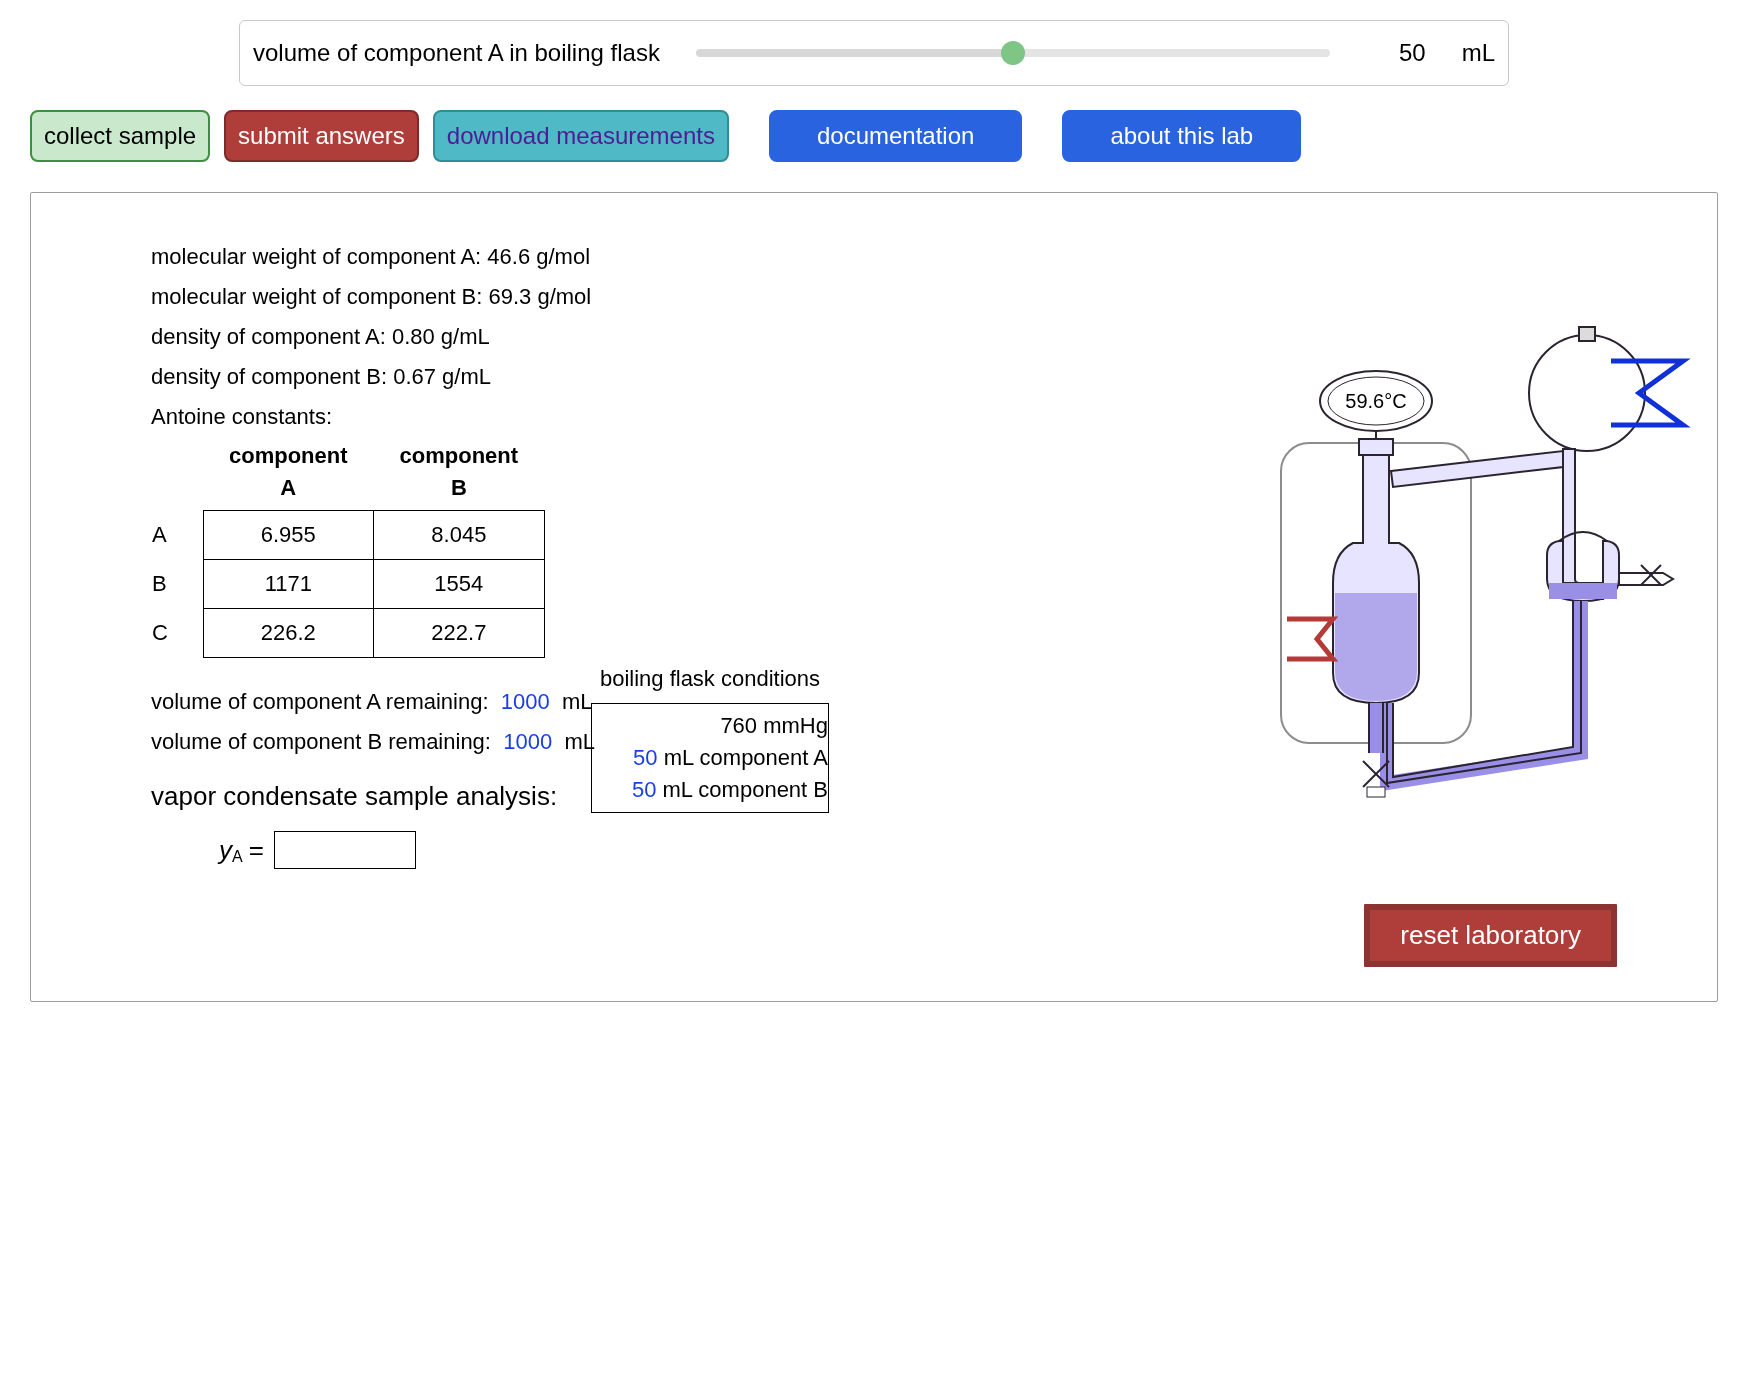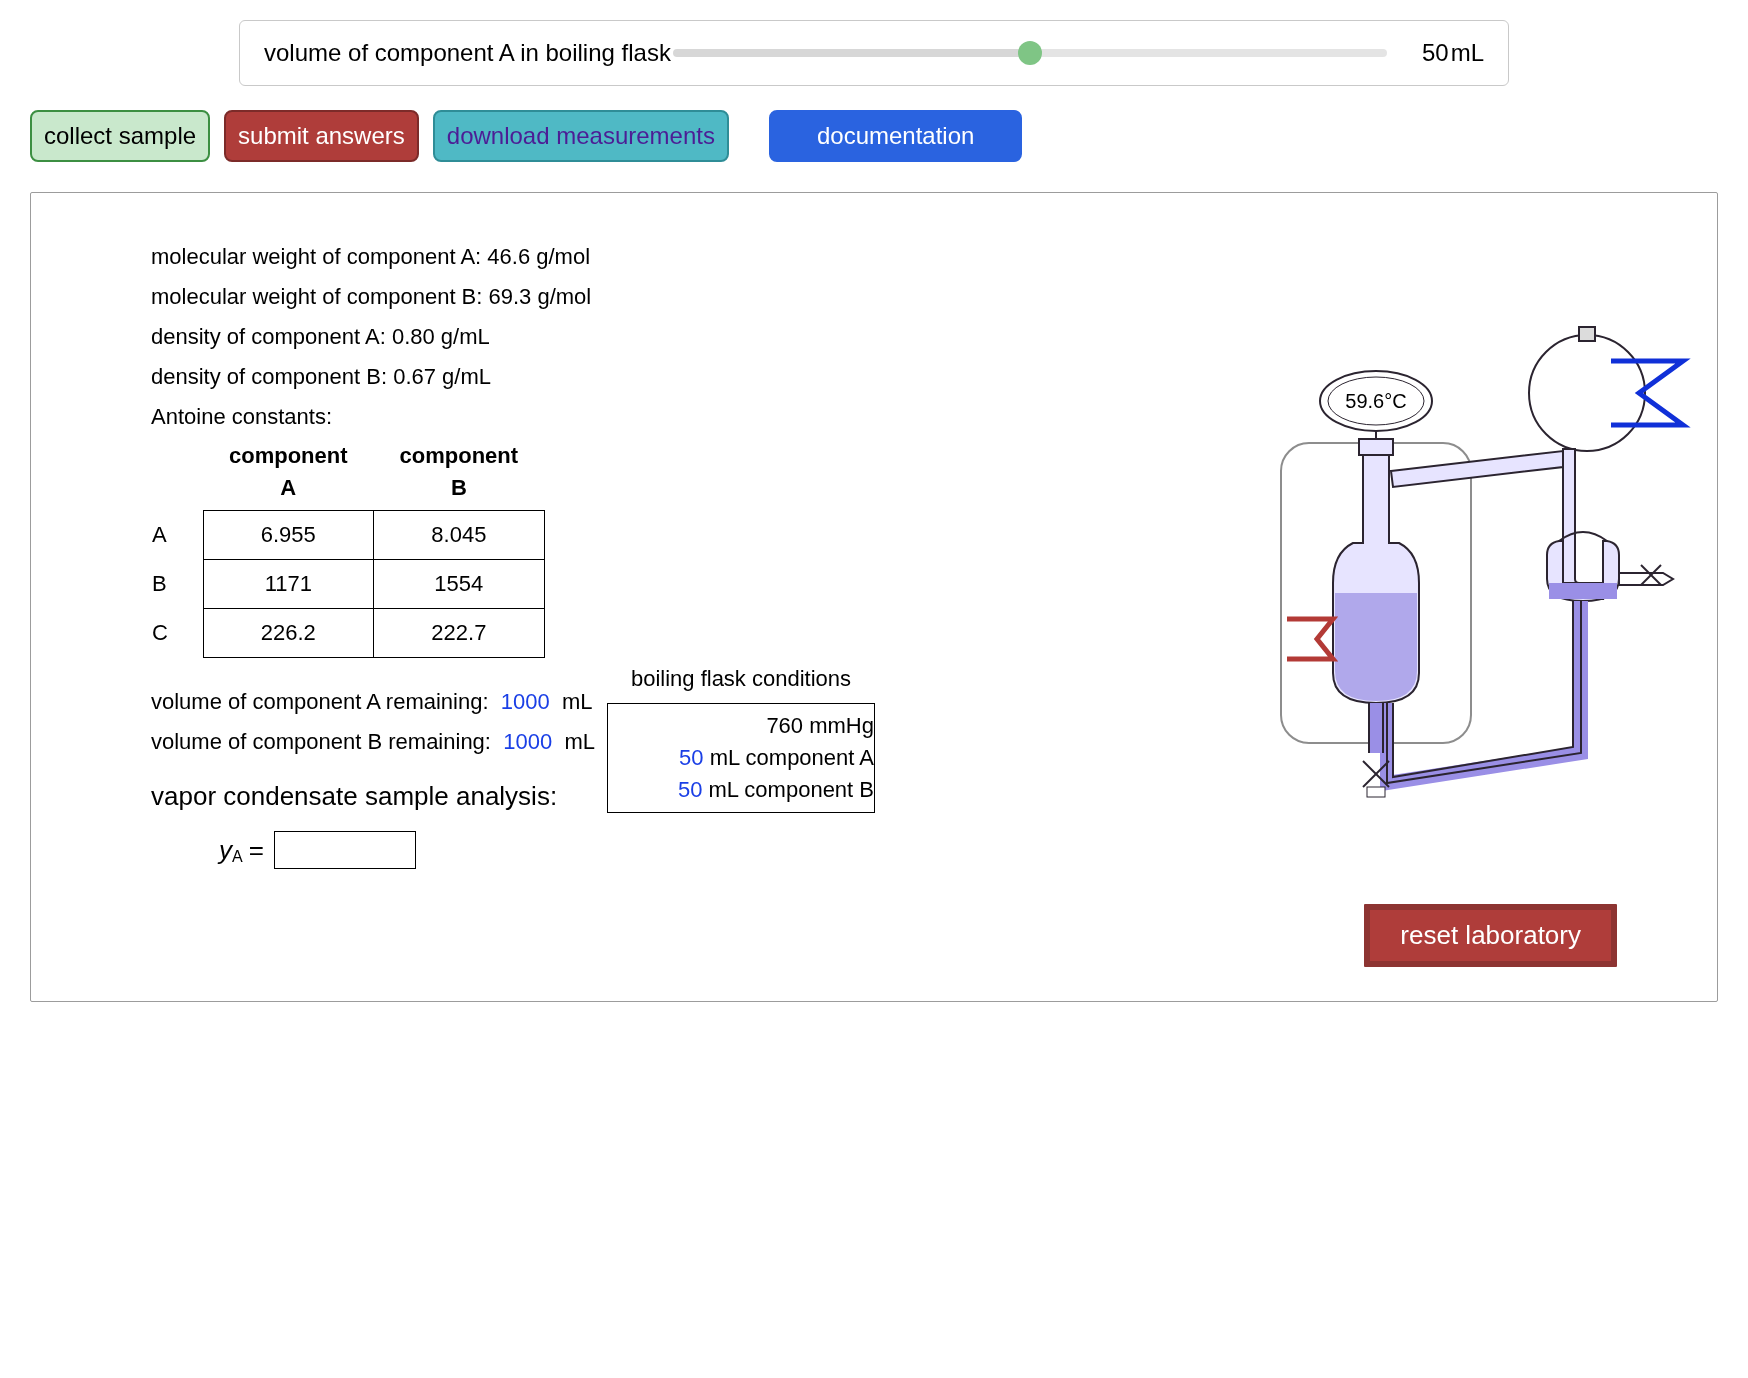--- a/index.html
+++ b/index.html
@@ -1,18 +1,18 @@
 <!DOCTYPE html>
 <html><head>
 <meta charset="utf-8">
 <style>
   html,body{margin:0;padding:0;background:#fff;font-family:Helvetica,Arial,sans-serif;color:#000;font-size:22px;line-height:1.45}
   .page{width:1748px;margin:0 auto;padding:20px 30px 40px 30px;box-sizing:border-box}
   
-  .slider-bar{margin:0 auto;width:1270px;height:66px;border:1px solid #c9c9c9;border-radius:6px;display:flex;align-items:center;padding:0 24px;box-sizing:border-box;gap:2px}
+  .slider-bar{margin:0 auto;width:1270px;height:66px;border:1px solid #c9c9c9;border-radius:6px;display:flex;align-items:center;padding:0 13px;box-sizing:border-box;gap:36px}
   .slider-bar .lbl{font-size:24px}
   .slider-track{flex:1;height:8px;border-radius:4px;background:linear-gradient(to right,#d7d7d7 0%,#d7d7d7 50%,#e4e4e4 50%,#e4e4e4 100%);position:relative}
   .slider-thumb{position:absolute;top:50%;left:50%;transform:translate(-50%,-50%);width:24px;height:24px;border-radius:50%;background:#7fc585}
   .slider-val{width:60px;text-align:right;font-size:24px}
   .slider-unit{font-size:24px}
   
   .btn-row{display:flex;gap:14px;margin:24px 0 30px 0;align-items:center}
   .btn{border-radius:8px;padding:10px 12px;font-size:24px;border:2px solid;cursor:pointer;white-space:nowrap}
   .btn-green{background:#c9e8cc;border-color:#3c8f42;color:#000}
   .btn-red{background:#af3d3a;border-color:#7c2b29;color:#fff}
@@ -31,21 +31,21 @@
   .ant-table td.cell{border:1px solid #000;width:150px;text-align:center;padding:8px 4px}
   
   .remain{margin-top:28px}
   .remain .blue{color:#1a3fe6}
   
   .vca{margin-top:20px;font-size:26px}
   .ya-row{display:flex;align-items:center;margin:16px 0 0 68px;font-size:26px}
   .ya-row .sub{font-size:16px;position:relative;top:6px;margin-right:6px}
   .ya-box{border:1px solid #000;width:140px;height:36px;margin-left:10px}
   
-  .bfc{position:absolute;left:576px;top:470px;width:268px}
+  .bfc{position:absolute;left:560px;top:470px;width:238px}
   .bfc-title{text-align:center;margin-bottom:8px}
   .bfc-box{border:1px solid #000;padding:6px 0;text-align:right}
   .bfc-box .blue{color:#1a3fe6}
   
   .apparatus{position:absolute;right:14px;top:90px;width:440px;height:560px}
   
   .reset-wrap{position:absolute;right:100px;bottom:34px}
   .reset-btn{background:#af3d3a;border:6px solid #8d3432;border-radius:1px;color:#fff;font-size:26px;padding:10px 30px;cursor:pointer}
 </style>
 </head>
@@ -62,20 +62,21 @@
     <div class="slider-unit">mL</div>
   </div>
 
   <div class="btn-row">
     <button class="btn btn-green">collect sample</button>
     <button class="btn btn-red">submit answers</button>
     <button class="btn btn-teal">download measurements</button>
     <div class="spacer"></div>
     <button class="btn btn-blue">documentation</button>
     <div class="spacer"></div>
+    <button class="btn btn-blue">about this lab</button>
   </div>
 
   <div class="panel">
 
     <div class="info">
       <p>molecular weight of component A: 46.6 g/mol</p>
       <p>molecular weight of component B: 69.3 g/mol</p>
       <p>density of component A: 0.80 g/mL</p>
       <p>density of component B: 0.67 g/mL</p>
 

